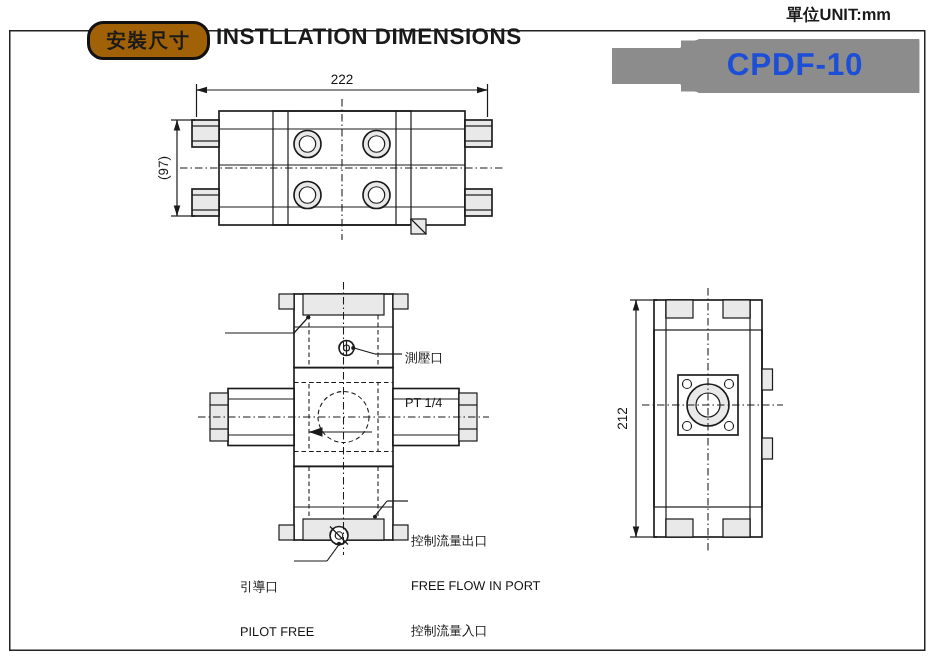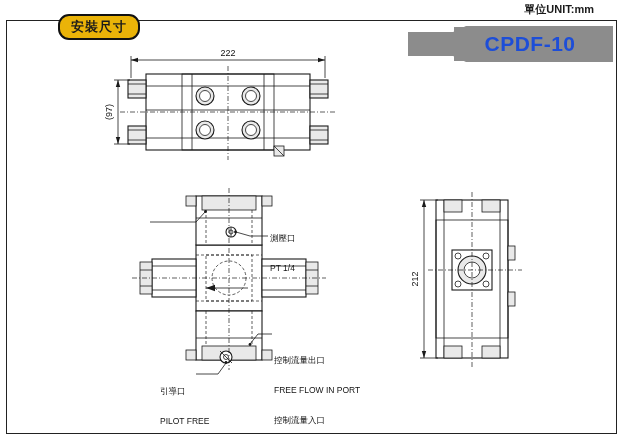--- a/index.html
+++ b/index.html
@@ -20,21 +20,21 @@
     box-sizing:border-box;
   }
   .unit{
     position:absolute;right:8px;top:2px;
     font-size:11px;font-weight:bold;letter-spacing:0px;
   }
   .title-pill{
     position:absolute;left:58px;top:14px;
     width:78px;height:22px;
     border:2px solid #111;border-radius:11px;
-    background:#eab308;
+    background:#a16207;
     display:flex;align-items:center;justify-content:center;
     font-size:13px;font-weight:bold;
     letter-spacing:1px;
   }
   .title-en{
     position:absolute;left:144px;top:16px;
     font-size:15px;font-weight:bold;letter-spacing:0.3px;
   }
   .model-banner{
     position:absolute;left:408px;top:26px;width:205px;height:36px;
@@ -65,20 +65,21 @@
 </head>
 <body>
 
 <div id="page">
 
   <div class="unit">單位UNIT:mm</div>
 
   <div class="frame"></div>
 
   <div class="title-pill">安裝尺寸</div>
+  <div class="title-en">INSTLLATION DIMENSIONS</div>
 
   <div class="model-banner">
     <svg width="205" height="36" viewBox="0 0 205 36">
       <polygon points="0,6 45,6 58,0 205,0 205,36 58,36 45,30 0,30" fill="#8c8c8c"></polygon>
       <polygon points="46,1 205,1 205,35 46,35" fill="#8c8c8c"></polygon>
     </svg>
   </div>
   <div class="model-text">CPDF-10</div>
 
   <svg class="draw" viewBox="0 0 625 442">

